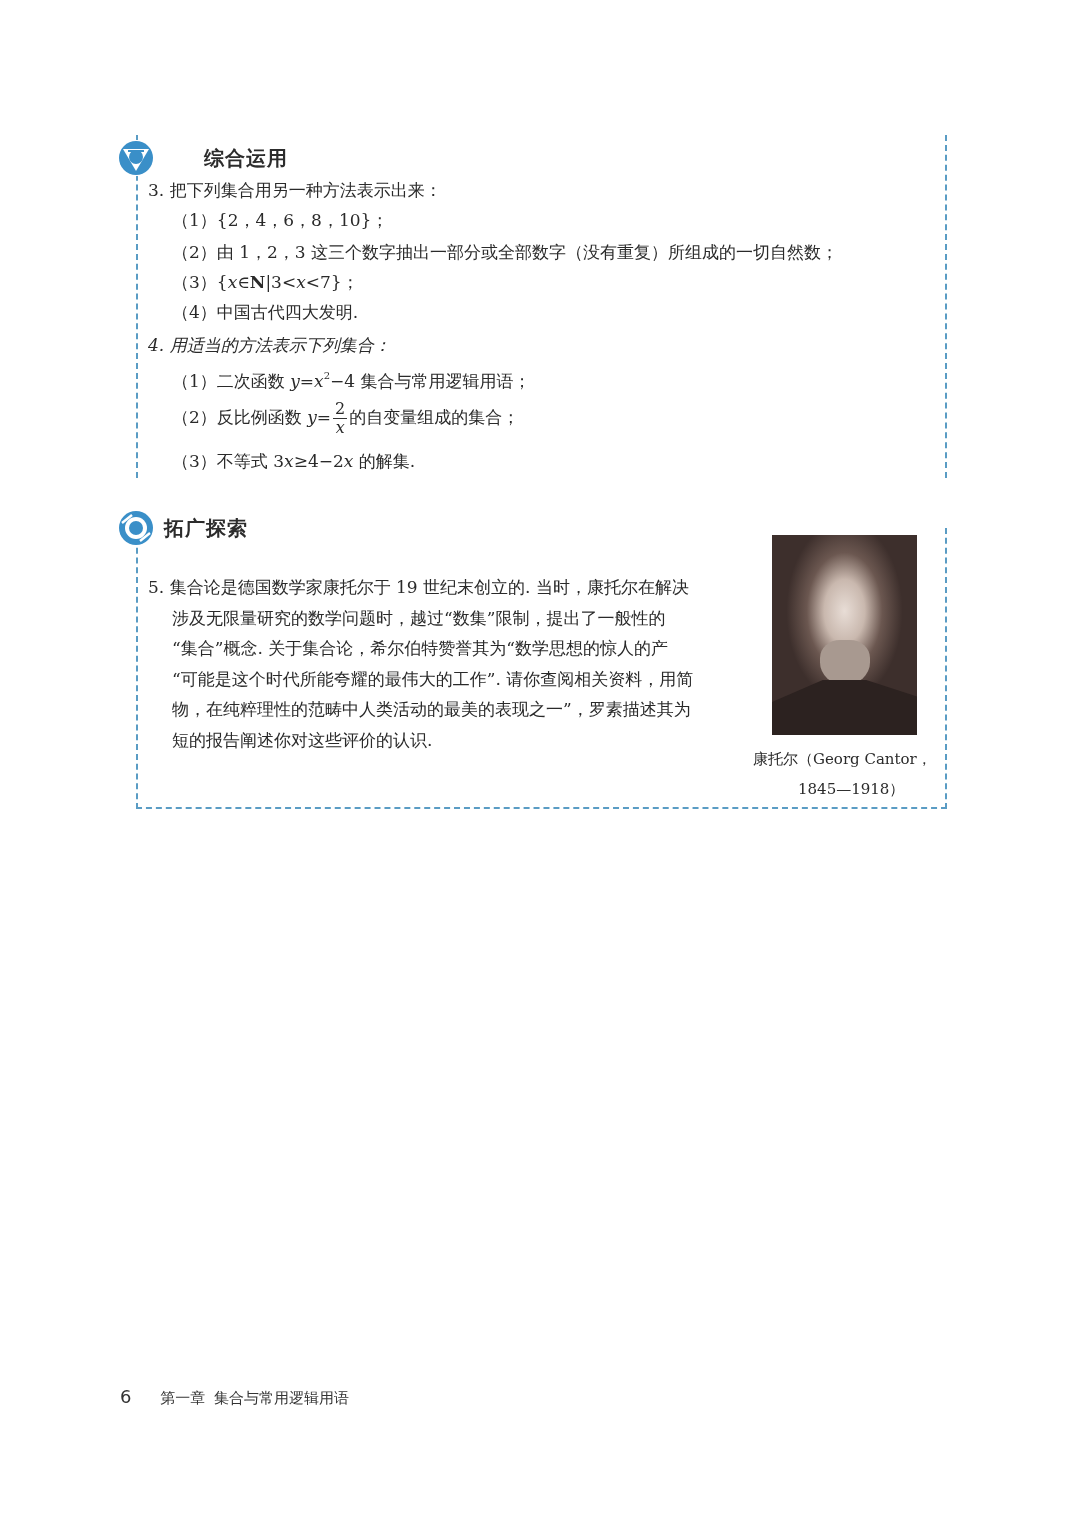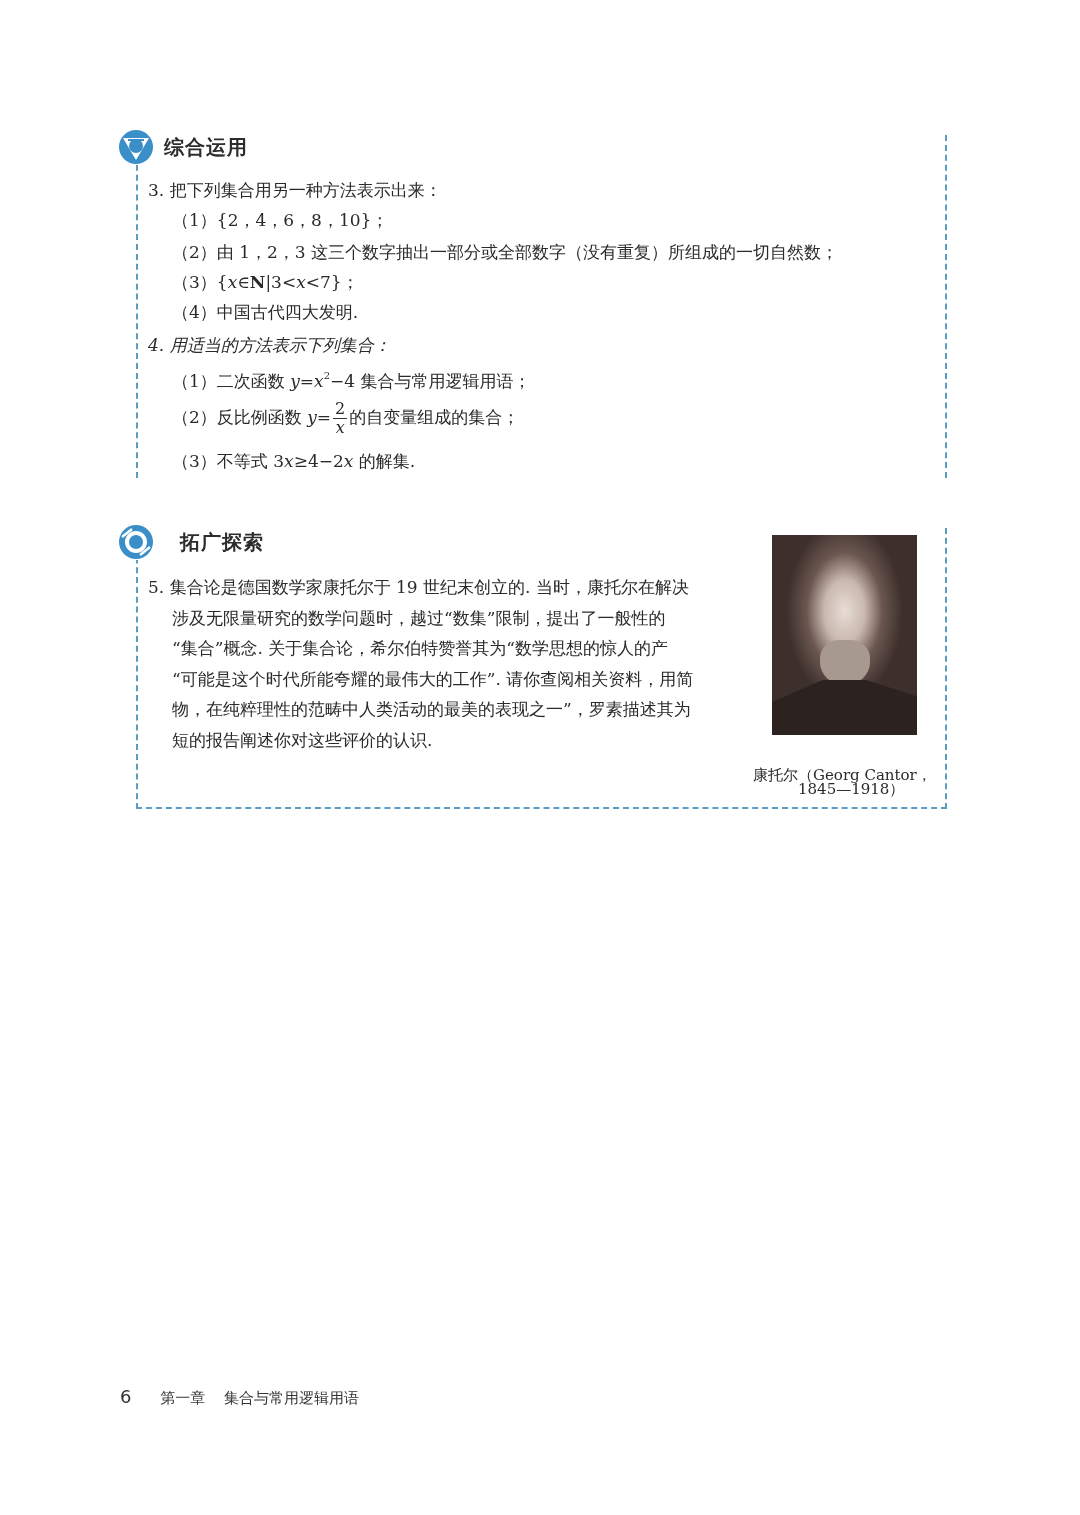--- a/index.html
+++ b/index.html
@@ -34,22 +34,22 @@
       border-bottom: 2px dashed #5a9cc4;
     }
     .sec-header {
       position: absolute;
       left: 118px;
       display: flex;
       align-items: center;
       background: #fff;
       padding-right: 6px;
     }
-    .sec-header.h1 { top: 129px; }
-    .sec-header.h2 { top: 524px; gap: 16px; }
+    .sec-header.h1 { top: 140px; gap: 40px; }
+    .sec-header.h2 { top: 510px; }
     .sec-icon {
       width: 36px;
       height: 36px;
       display: inline-block;
     }
     .sec-title {
       margin-left: 10px;
       font-family: "DejaVu Sans", "Liberation Sans", sans-serif;
       font-size: 20px;
       font-weight: bold;
@@ -112,33 +112,33 @@
       width: 145px; height: 55px;
       background: #2c2220;
       clip-path: polygon(0 40%, 35% 0, 65% 0, 100% 30%, 100% 100%, 0 100%);
     }
     .caption-1, .caption-2 {
       position: absolute;
       font-size: 15px;
       color: #2a2a2a;
       white-space: nowrap;
     }
-    .caption-1 { left: 753px; top: 766px; }
+    .caption-1 { left: 753px; top: 750px; }
     .caption-2 { left: 798px; top: 780px; }
     .footer {
       position: absolute;
       top: 1386px;
       left: 120px;
       font-family: "DejaVu Sans", "Liberation Sans", sans-serif;
       font-size: 15px;
       color: #333;
       white-space: nowrap;
     }
     .footer .page-num { font-size: 18px; margin-right: 24px; }
-    .footer .chapter { margin-right: 14px; }
+    .footer .chapter { margin-right: 4px; }
   </style>
 </head>
 <body>
 
 <div class="section section-1"></div>
 <div class="sec-header h1">
   <svg class="sec-icon" viewBox="0 0 36 36">
     <circle cx="18" cy="18" r="17" fill="#3a8fc8"></circle>
     <path d="M5 9 L31 9 L18 31 Z" fill="#ffffff"></path>
     <circle cx="18" cy="17" r="7" fill="#3a8fc8"></circle>

